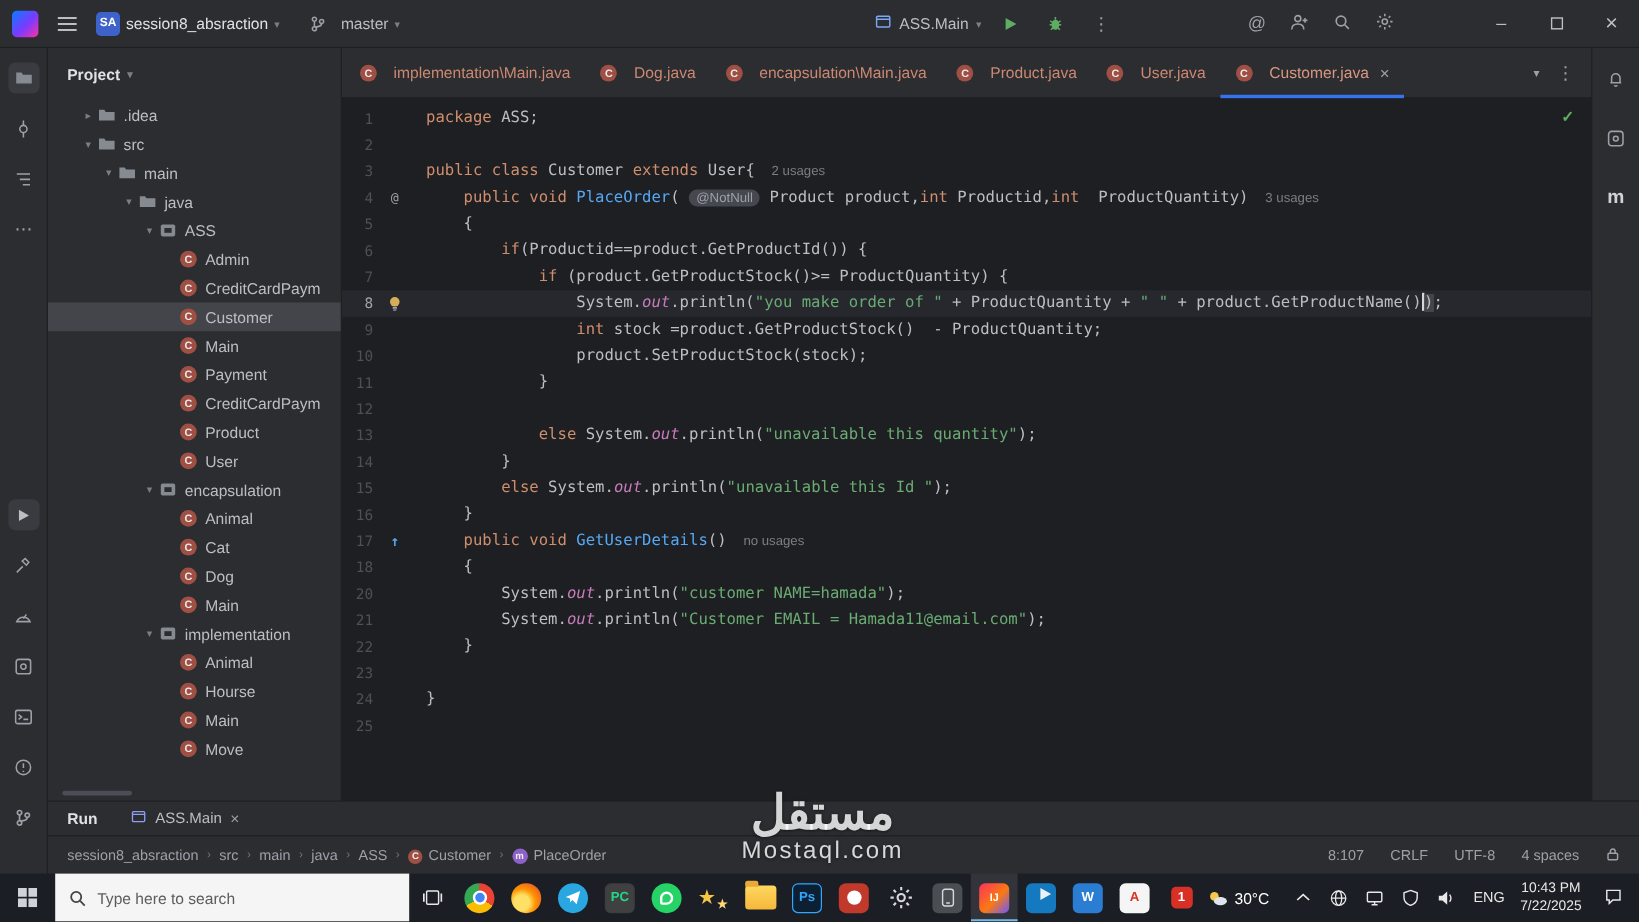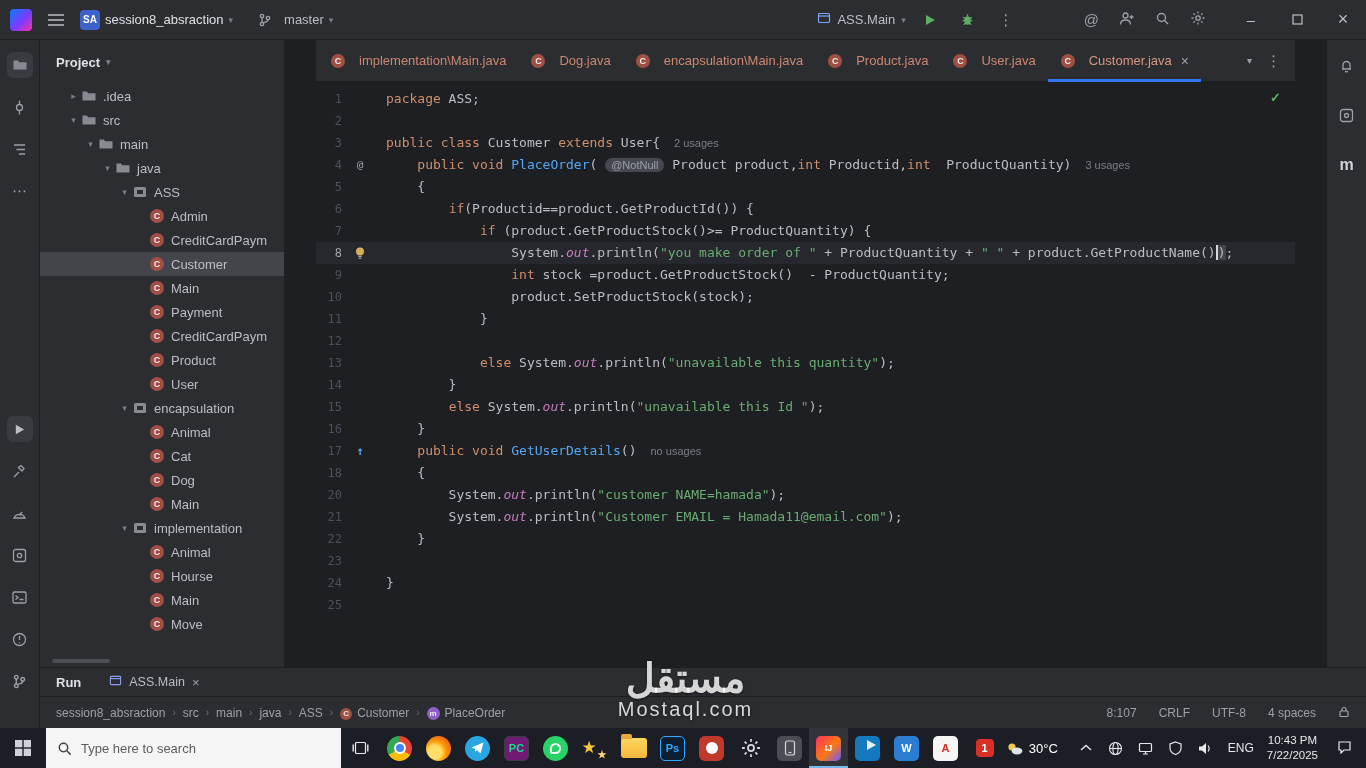--- a/index.html
+++ b/index.html
@@ -1,20 +1,20 @@
 <!DOCTYPE html>
 <html><head>
 <meta charset="utf-8">
 <style>
   * { margin:0; padding:0; box-sizing:border-box; }
   html,body { width:1366px; height:768px; overflow:hidden; }
   body { font-family:"Liberation Sans",sans-serif; background:#1e1f22; color:#bcbec4; position:relative; font-size:13px; }
 
   
-  .titlebar { height:40px; background:#2b2d30; border-bottom:1px solid #1e1f22; display:flex; align-items:center; padding:0 0 0 10px; }
+  .titlebar { height:40px; background:#2b2d30; border-bottom:1px solid #1e1f22; display:flex; align-items:center; padding:0 0 0 10px;gap:44px; }
   .tb-left { display:flex; align-items:center; gap:10px; }
   .app-logo { width:22px; height:22px; border-radius:4px; background:linear-gradient(135deg,#0a7bff 0%,#7a3bff 55%,#fc31a3 100%); display:inline-block; }
   .tb-btn { display:inline-flex; align-items:center; justify-content:center; width:28px; height:28px; border-radius:4px; color:#9da0a8; }
   .proj-avatar { width:20px; height:20px; border-radius:4px; background:#3d62c9; color:#fff; font-size:10px; font-weight:bold; display:inline-flex; align-items:center; justify-content:center; }
   .tb-proj,.tb-branch { display:inline-flex; align-items:center; gap:5px; color:#dfe1e5; }
   .tb-branch { color:#bcbec4; margin-left:14px; }
   .chev-d { color:#7a7e85; font-size:9px; }
   .tb-run { margin-left:auto; display:flex; align-items:center; gap:10px; margin-right:64px; }
   .runcfg { display:inline-flex; align-items:center; gap:6px; color:#bcbec4; }
   .tb-icons { display:flex; align-items:center; gap:20px; margin-right:22px; color:#9da0a8; }
@@ -27,21 +27,21 @@
   .ide-body { display:flex; height:688px; }
   .strip { width:40px; background:#2b2d30; display:flex; flex-direction:column; align-items:center; padding:12px 0 34px; gap:16px; }
   .strip-left { border-right:1px solid #1e1f22; }
   .strip-right { border-left:1px solid #1e1f22; width:40px; background:#2b2d30; display:flex; flex-direction:column; align-items:center; padding-top:12px; gap:24px; }
   .strip-btn { width:26px; height:26px; border-radius:6px; display:flex; align-items:center; justify-content:center; color:#9da0a8; flex:none; }
   .strip-btn.active { background:#393b40; }
   .strip-spacer { flex:1; }
   .maven-m { color:#cfd2d8; font-weight:bold; font-size:16px; }
 
   .center-col { flex:1; display:flex; flex-direction:column; min-width:0; }
-  .work { display:flex; height:627px; min-width:0;gap:31px; }
+  .work { display:flex; height:627px; min-width:0; }
 
   
   .project-panel { width:245px; background:#2b2d30; border-right:1px solid #1e1f22; position:relative; flex:none; overflow:hidden; }
   .pp-header { height:44px; display:flex; align-items:center; gap:6px; padding-left:16px; color:#dfe1e5; font-weight:bold; }
   .row { display:flex; align-items:center; height:24px; white-space:nowrap; color:#bcbec4; overflow:hidden; }
   .row.selected { background:#43454a; }
   .chev { width:15px; text-align:center; color:#7a7e85; font-size:9px; flex:none; }
   .tree-ic { width:16px; height:16px; margin-right:6px; display:inline-flex; align-items:center; justify-content:center; flex:none; }
   .cicon { width:14px; height:14px; border-radius:50%; background:#9f4f43; color:#ececec; font-size:9px; font-weight:bold; display:inline-flex; align-items:center; justify-content:center; }
   .micon { width:13px; height:13px; border-radius:50%; background:#8e61c8; color:#ececec; font-size:8px; font-weight:bold; display:inline-flex; align-items:center; justify-content:center; }
@@ -98,21 +98,21 @@
   .tb-search input { border:none; outline:none; background:transparent; font-family:"Liberation Sans",sans-serif; font-size:13px; color:#444; width:230px; }
   .tb-search input::placeholder { color:#5c5c5c; opacity:1; }
   .apps { display:flex; align-items:stretch; }
   .app { width:39px; display:flex; align-items:center; justify-content:center; position:relative; }
   .app.active { background:rgba(255,255,255,0.10); box-shadow:inset 0 -2px 0 #76b9ed; }
   .ic-sq { width:25px; height:25px; border-radius:5px; display:inline-flex; align-items:center; justify-content:center; font-size:11px; font-weight:bold; color:#fff; }
   .ic-chrome { width:25px; height:25px; border-radius:50%; background:conic-gradient(#ea4335 0 120deg,#fbbc05 120deg 240deg,#34a853 240deg 360deg); position:relative; display:inline-block; }
   .ic-chrome::after { content:""; position:absolute; inset:6.5px; border-radius:50%; background:#4285f4; border:2px solid #fff; }
   .ic-firefox { width:25px; height:25px; border-radius:50%; background:radial-gradient(circle at 35% 65%,#ffe066 0 28%,#ff9500 50%,#e03a3e 100%); display:inline-block; }
   .ic-telegram { width:25px; height:25px; border-radius:50%; background:#2aa6e0; display:inline-flex; align-items:center; justify-content:center; }
-  .ic-pycharm { background:#701a75; color:#21d789; border:1px solid #3a3d42; }
+  .ic-pycharm { background:#404040; color:#21d789; border:1px solid #3a3d42; }
   .ic-whatsapp { width:25px; height:25px; border-radius:50%; background:#25d366; display:inline-flex; align-items:center; justify-content:center; }
   .ic-wa-inner { width:11px; height:11px; border:2.5px solid #fff; border-radius:50% 50% 50% 2px; }
   .ic-sparkles { position:relative; width:28px; height:26px; display:inline-block; }
   .ic-sparkles i,.ic-sparkles b { position:absolute; font-style:normal; color:#f5c642; }
   .ic-sparkles i { font-size:17px; left:1px; top:2px; }
   .ic-sparkles b { font-size:10px; right:2px; bottom:1px; color:#ffd978; }
   .ic-explorer { width:26px; height:20px; border-radius:3px; background:linear-gradient(180deg,#ffd75e,#f5b73c); position:relative; display:inline-block; }
   .ic-explorer::before { content:""; position:absolute; left:0; top:-4px; width:11px; height:5px; border-radius:2px 2px 0 0; background:#e9a93a; }
   .ic-ps { background:#0d1f33; color:#31a8ff; border:1px solid #31a8ff; }
   .ic-obs { width:25px; height:25px; border-radius:6px; background:#c0392b; display:inline-flex; align-items:center; justify-content:center; }

